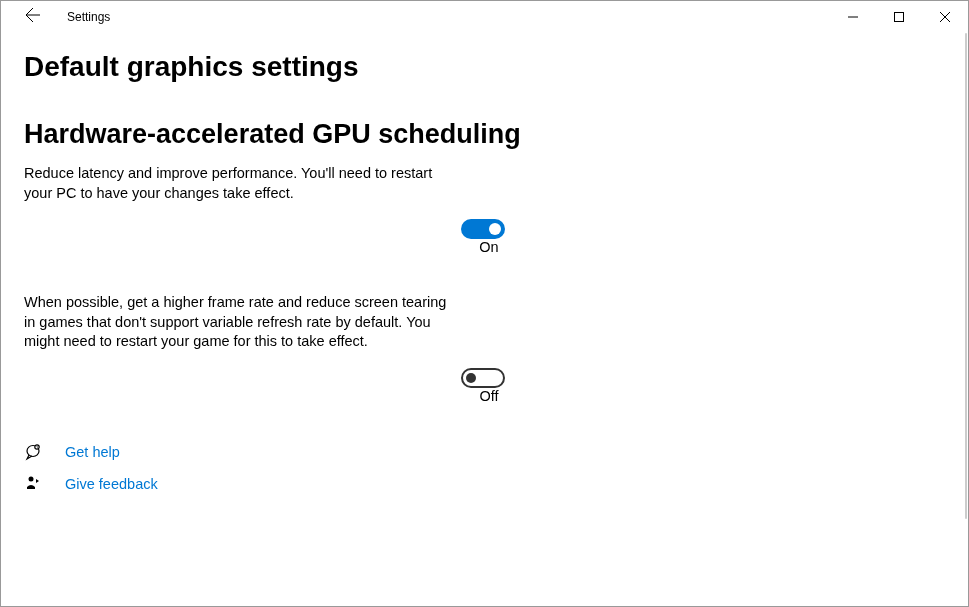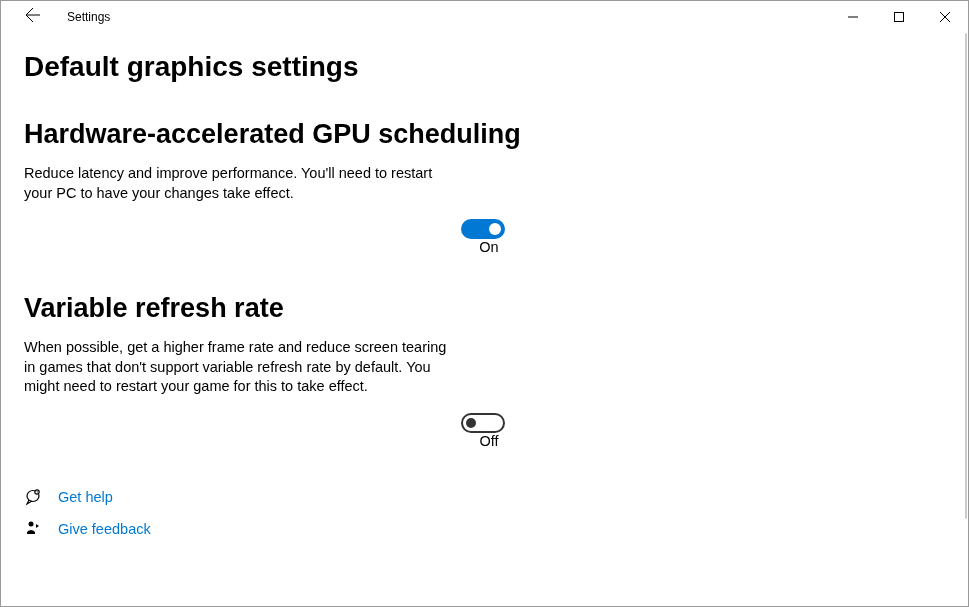--- a/index.html
+++ b/index.html
@@ -115,20 +115,21 @@
       margin-left: 12px;
     }
     .help-links {
       margin-top: 6px;
     }
     .help-row {
       display: flex;
       align-items: center;
       margin-bottom: 12px;
       cursor: pointer;
+      gap: 7px;
     }
     .help-icon {
       width: 20px;
       height: 20px;
       display: flex;
       align-items: center;
       justify-content: center;
       margin-right: 14px;
     }
     .help-link {
@@ -192,21 +193,20 @@
 <div class="content">
   <h1 class="page-title">Default graphics settings</h1>
 
   <h2 class="section-header">Hardware-accelerated GPU scheduling</h2>
   <p class="section-desc">Reduce latency and improve performance. You'll need to restart your PC to have your changes take effect.</p>
   <div class="toggle-row">
     <span class="toggle on"></span>
     <span class="toggle-label">On</span>
   </div>
 
-  <h2 class="section-header">Variable refresh rate</h2>
   <p class="section-desc">When possible, get a higher frame rate and reduce screen tearing in games that don't support variable refresh rate by default. You might need to restart your game for this to take effect.</p>
   <div class="toggle-row">
     <span class="toggle off"></span>
     <span class="toggle-label">Off</span>
   </div>
 
   <div class="help-links">
     <div class="help-row">
       <span class="help-icon">
         <svg width="18" height="18" viewBox="0 0 18 18">

